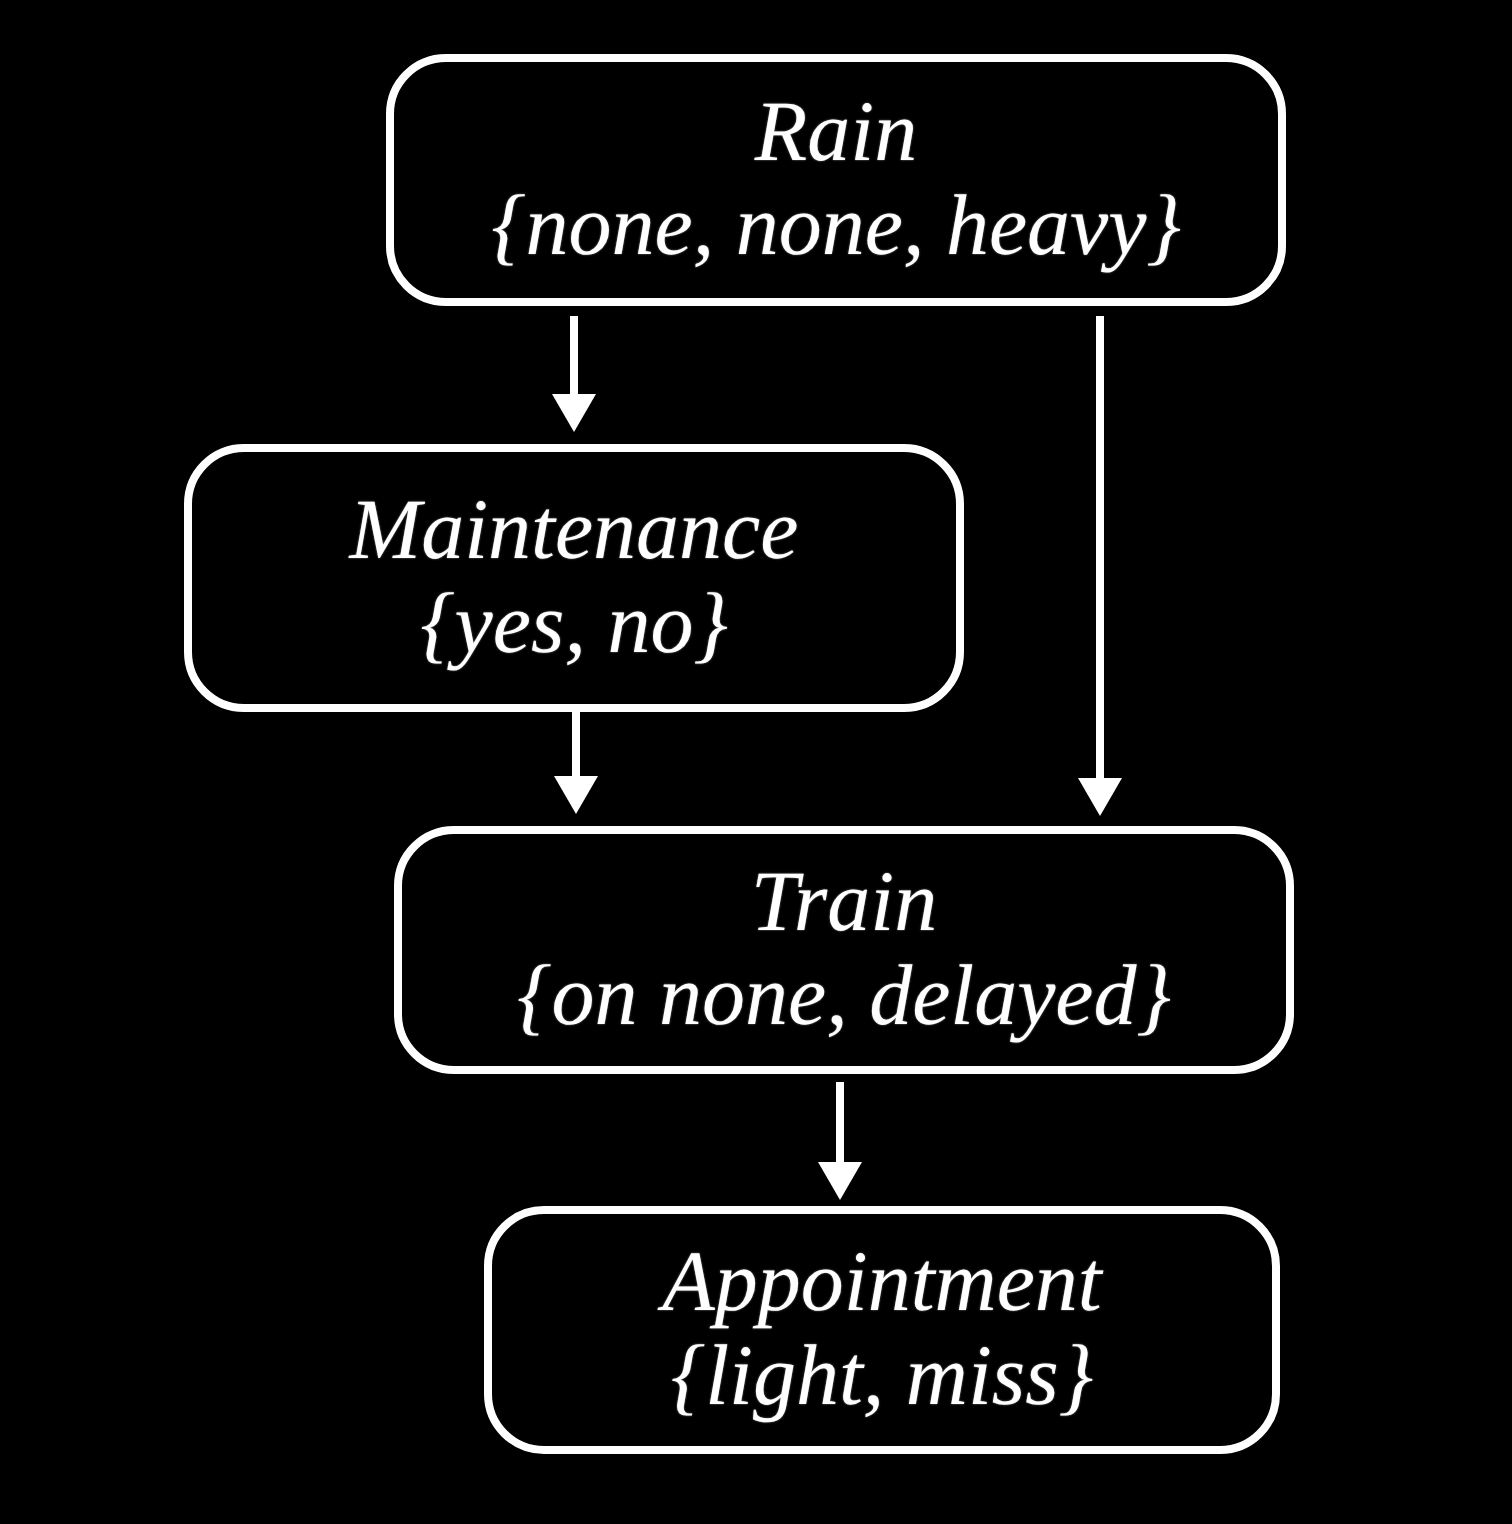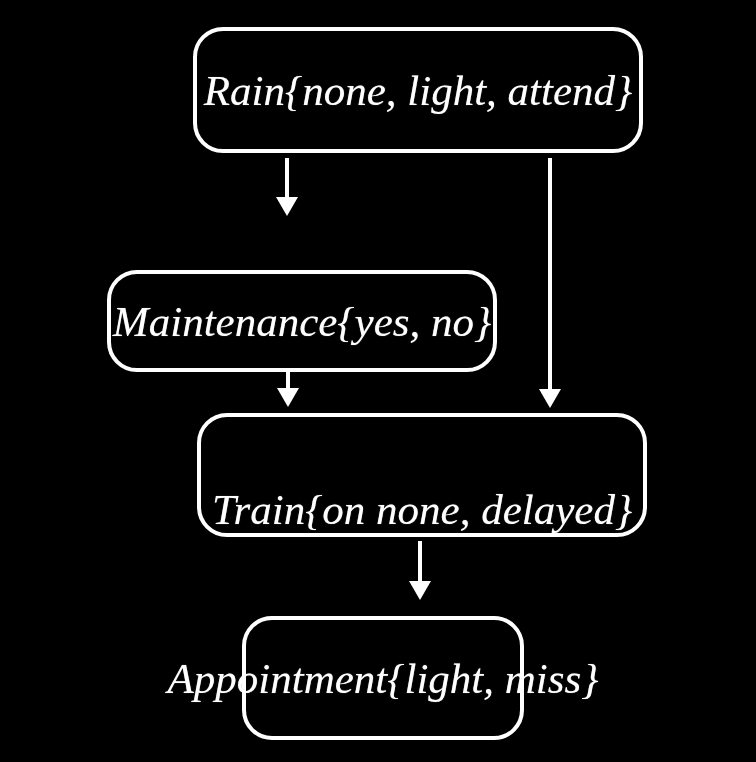--- a/index.html
+++ b/index.html
@@ -22,35 +22,35 @@
     height: 762px;
   }
   .node {
     position: absolute;
     box-sizing: border-box;
     border: 4px solid #ffffff;
     border-radius: 30px;
     background: #000000;
     color: #ffffff;
     display: flex;
-    flex-direction: row;
+    flex-direction: column;
     align-items: center;
     justify-content: center;
     text-align: center;
     font-family: "Liberation Serif", "DejaVu Serif", serif;
     font-style: italic;
     font-size: 43px;
     line-height: 47px;
     text-shadow: 0 0 1px rgba(255,255,255,0.55);
     white-space: nowrap;
   }
   #node-rain        { left: 193px; top:  27px; width: 450px; height: 126px; }
-  #node-maintenance { left:  107px; top: 222px; width: 390px; height: 102px; margin-top: 48px; }
-  #node-train       { left: 197px; top: 413px; width: 450px; height: 124px; align-items: flex-end; }
-  #node-appointment { left: 242px; top: 616px; width: 282px; height: 124px; }
+  #node-maintenance { left:  92px; top: 222px; width: 390px; height: 134px; }
+  #node-train       { left: 197px; top: 413px; width: 450px; height: 124px; }
+  #node-appointment { left: 242px; top: 603px; width: 398px; height: 124px; }
   .edge-line {
     stroke: #ffffff;
     stroke-width: 4;
   }
   .edge-head {
     fill: #ffffff;
     stroke: none;
   }
 </style>
 </head>
@@ -72,21 +72,21 @@
       <polygon class="edge-head" points="277,388 299,388 288,407"></polygon>
     </g>
     <g>
       <line class="edge-line" x1="420" y1="541" x2="420" y2="582"></line>
       <polygon class="edge-head" points="409,581 431,581 420,600"></polygon>
     </g>
   </svg>
 
   <div class="node" id="node-rain">
     <div class="node-title">Rain</div>
-    <div class="node-domain">{none, light, attend}</div>
+    <div class="node-domain">{none, none, heavy}</div>
   </div>
 
   <div class="node" id="node-maintenance">
     <div class="node-title">Maintenance</div>
     <div class="node-domain">{yes, no}</div>
   </div>
 
   <div class="node" id="node-train">
     <div class="node-title">Train</div>
     <div class="node-domain">{on none, delayed}</div>

